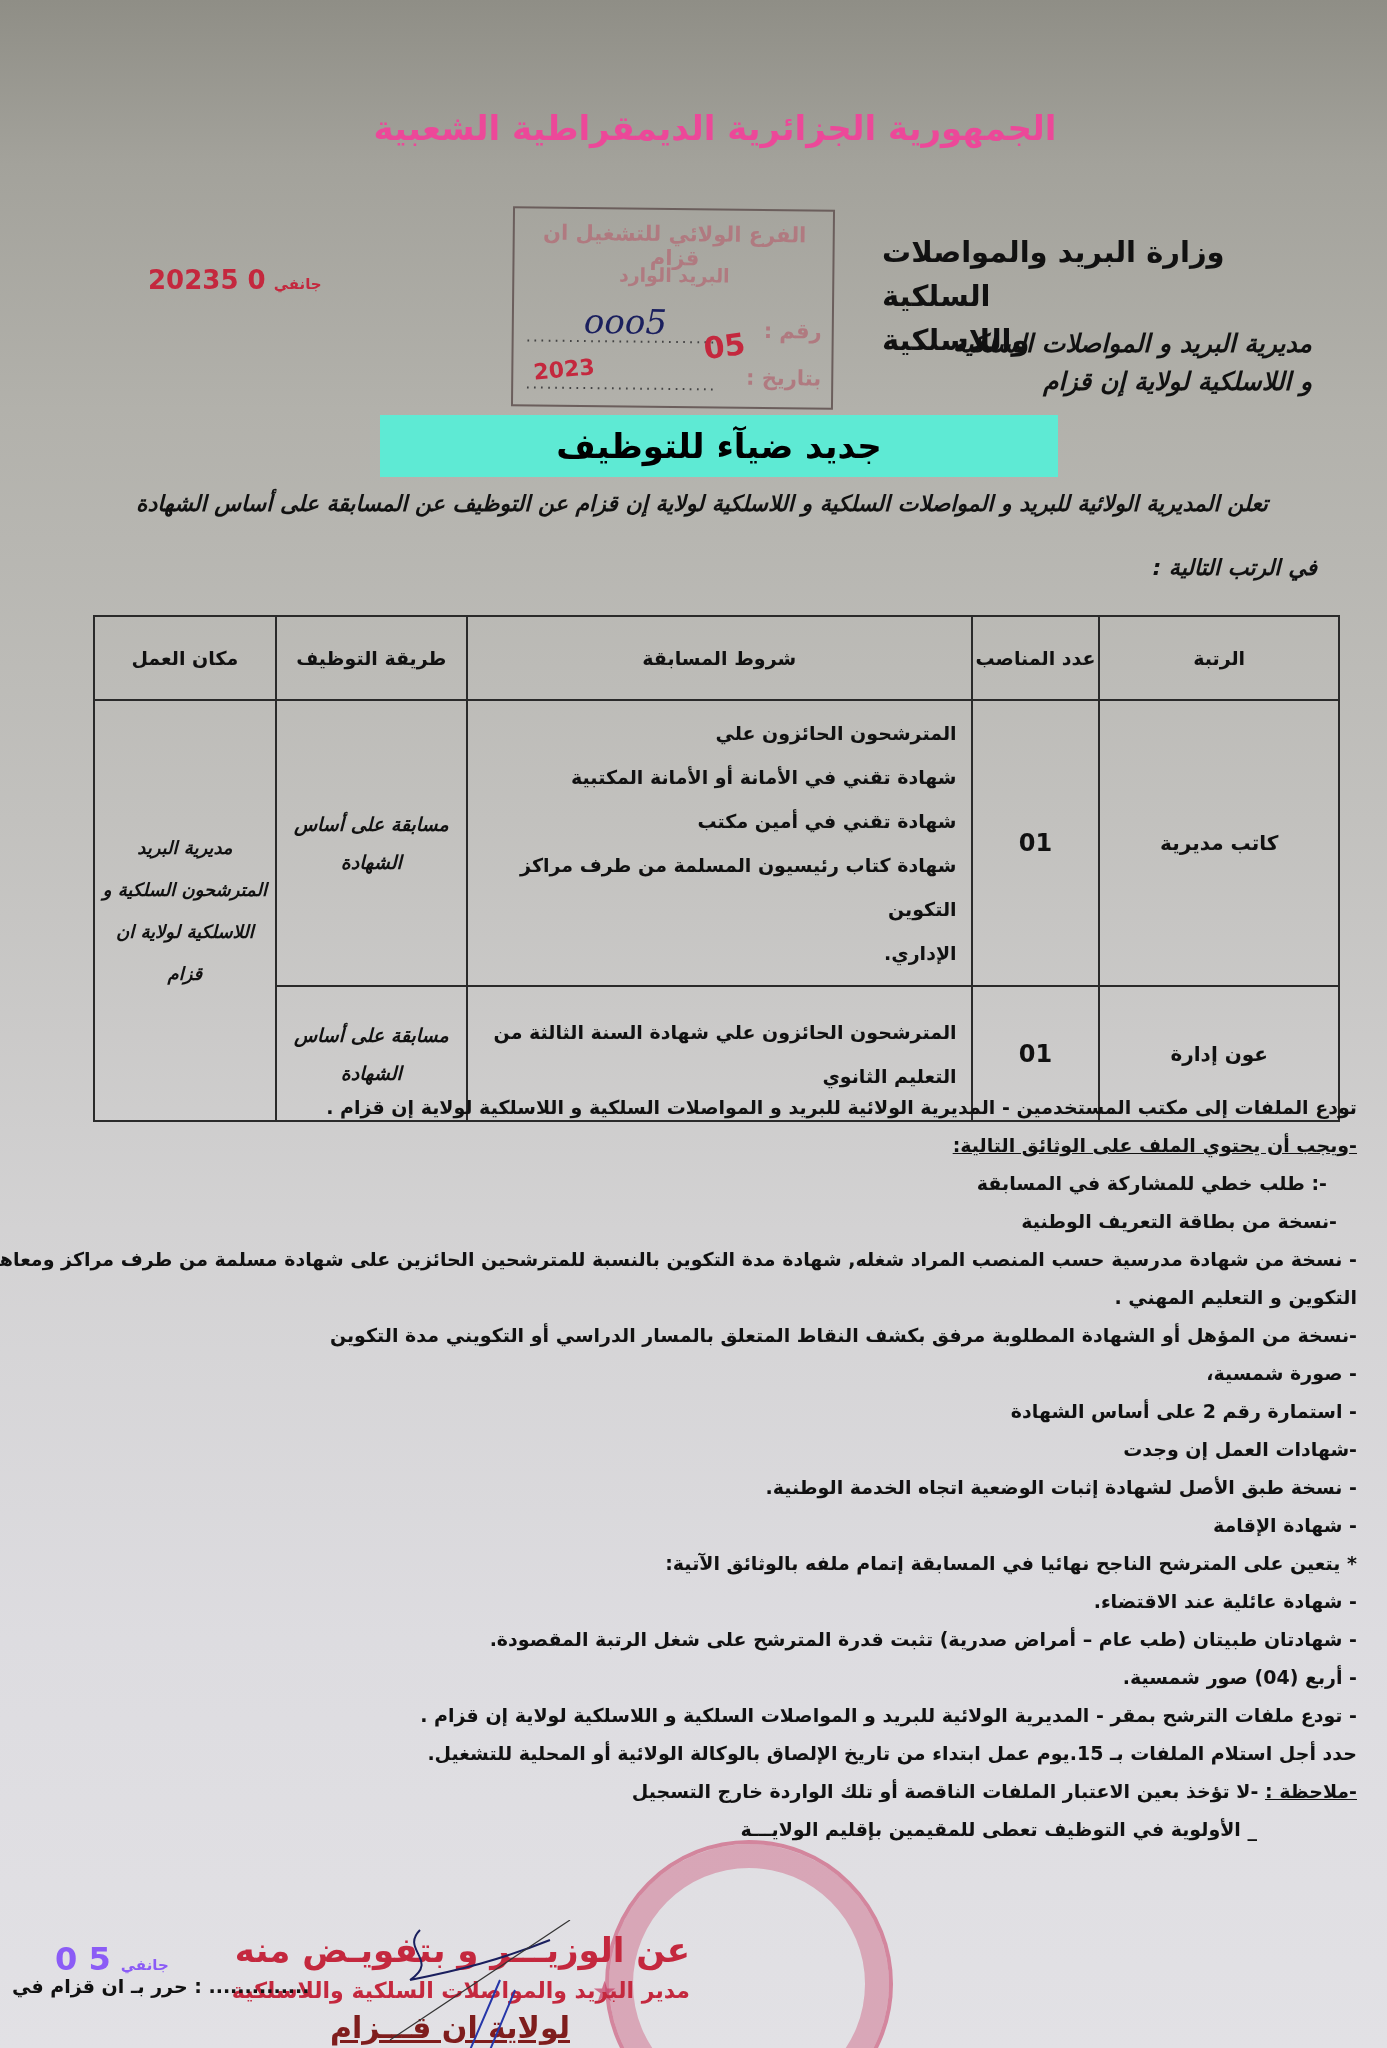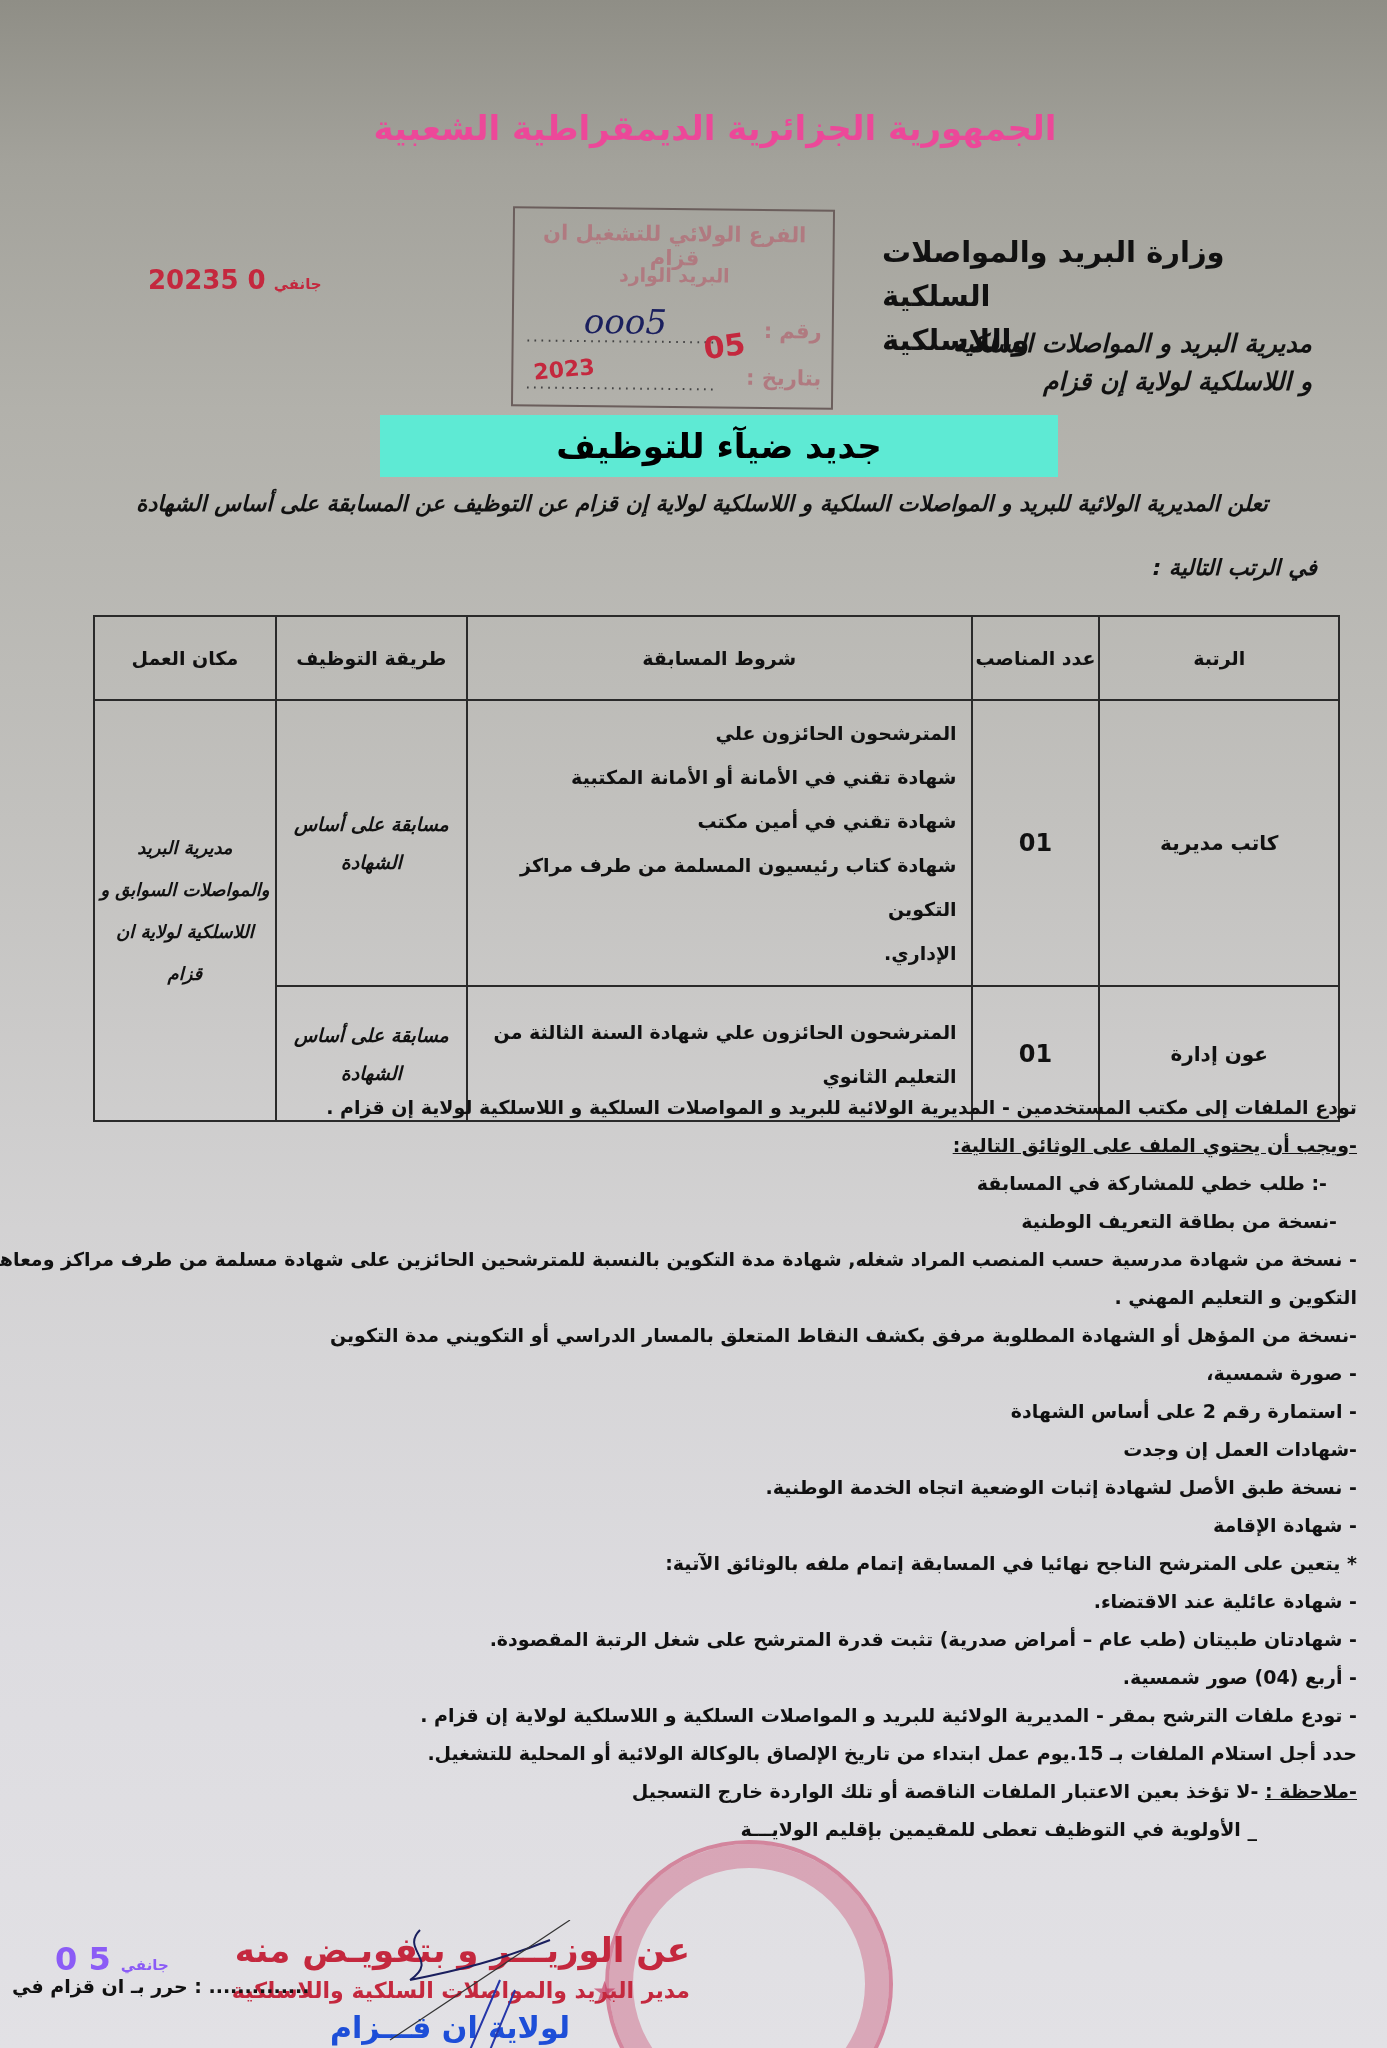--- a/index.html
+++ b/index.html
@@ -54,21 +54,21 @@
   #body-text { top: 1088px; right: 30px; width: 1345px; font-size: 19px; font-weight: bold; line-height: 38px; }
   #body-text div { white-space: nowrap; }
   .underline { text-decoration: underline; }
 
   #seal { top: 1840px; left: 605px; width: 280px; height: 280px; border-radius: 50%; border: 4px solid rgba(200,60,100,0.55); box-shadow: inset 0 0 0 22px rgba(0,0,0,0), inset 0 0 0 24px rgba(200,60,100,0.35); }
   #seal-star { top: 1975px; left: 592px; color: rgba(200,60,100,0.7); font-size: 28px; }
 
   #sign-block { top: 1930px; left: 170px; width: 520px; }
   #sign-line1 { position: absolute; top: 0; right: 0; font-size: 34px; font-weight: bold; color: #c4283e; white-space: nowrap; }
   #sign-line2 { position: absolute; top: 48px; right: 0; font-size: 22px; font-weight: bold; color: #c4283e; white-space: nowrap; }
-  #sign-line3 { position: absolute; top: 80px; right: 120px; font-size: 30px; font-weight: bold; color: #1d4ed8; white-space: nowrap; }
+  #sign-line3 { position: absolute; top: 80px; right: 120px; font-size: 30px; font-weight: bold; color: #7f1d1d; white-space: nowrap; text-decoration: underline; }
   #sign-day { top: 1940px; left: 55px; color: #8b5cf6; font-weight: bold; font-size: 32px; direction: ltr; }
   #sign-day .month { font-size: 15px; margin-left: 10px; }
   #sign-place { top: 1975px; left: 12px; font-size: 19px; font-weight: bold; white-space: nowrap; direction: ltr; }
   #signature { top: 1920px; left: 380px; width: 200px; height: 130px; }
 </style>
 </head>
 <body>
 
 <div id="republic" class="abs rtl">الجمهورية الجزائرية الديمقراطية الشعبية</div>
 
@@ -120,21 +120,21 @@
         <td class="rank">كاتب مديرية</td>
         <td class="num">01</td>
         <td class="cond">
           <div>المترشحون الحائزون علي</div>
           <div>شهادة تقني في الأمانة أو الأمانة المكتبية</div>
           <div>شهادة تقني في أمين مكتب</div>
           <div>شهادة كتاب رئيسيون المسلمة من طرف مراكز التكوين</div>
           <div>الإداري.</div>
         </td>
         <td class="method">مسابقة على أساس الشهادة</td>
-        <td class="place" rowspan="2">مديرية البريد والمواصلات السوابق و اللاسلكية لولاية ان قزام</td>
+        <td class="place" rowspan="2">مديرية البريد المترشحون السلكية و اللاسلكية لولاية ان قزام</td>
       </tr>
       <tr style="height:135px;">
         <td class="rank">عون إدارة</td>
         <td class="num">01</td>
         <td class="cond">
           <div>المترشحون الحائزون علي شهادة السنة الثالثة من</div>
           <div>التعليم الثانوي</div>
         </td>
         <td class="method">مسابقة على أساس الشهادة</td>
       </tr>

